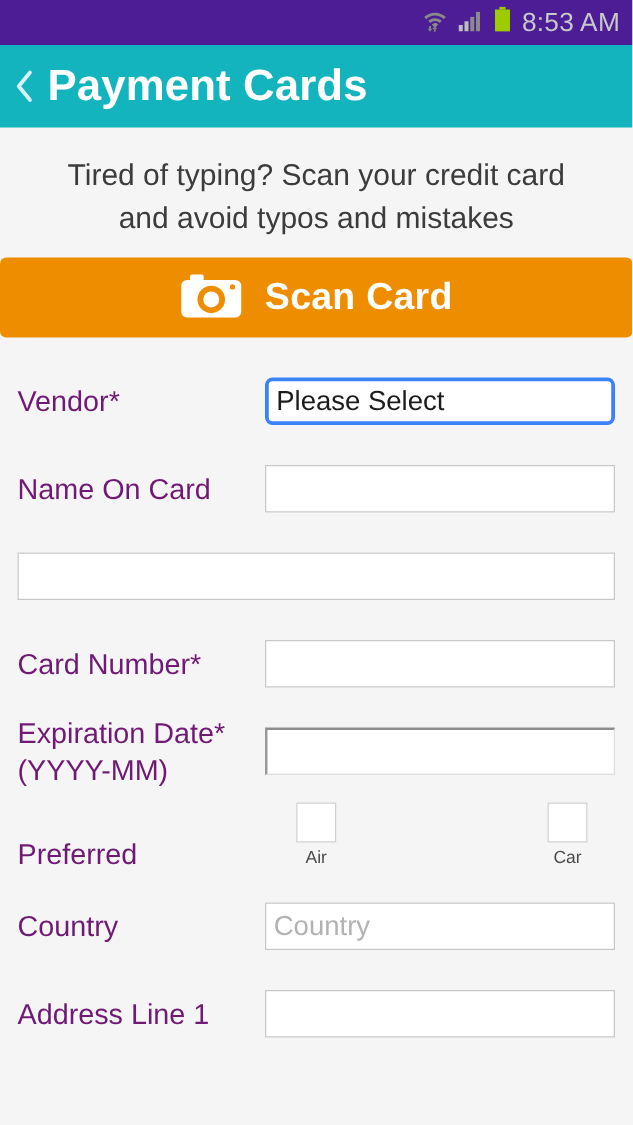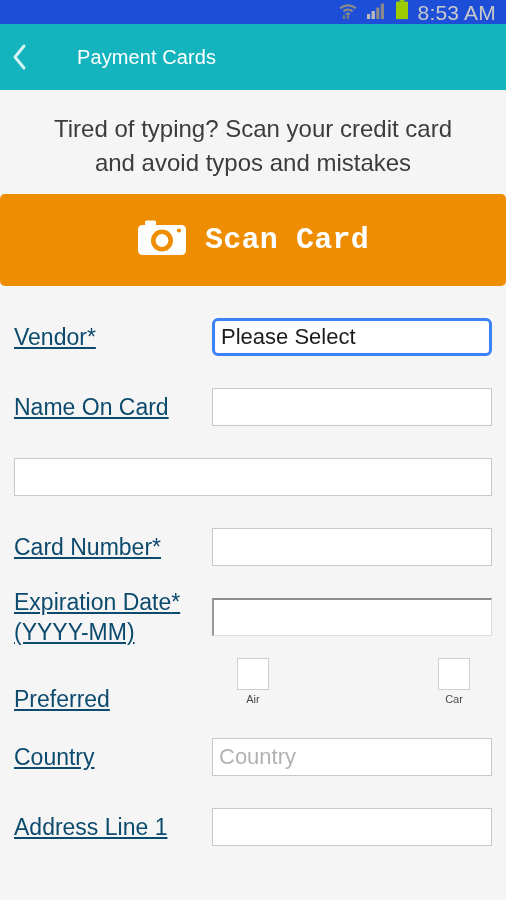--- a/index.html
+++ b/index.html
@@ -11,22 +11,22 @@
   }
 
   body {
     font-family: "Liberation Sans", sans-serif;
     background: #f5f5f5;
     color: #3a3a3a;
   }
 
   
   .status-bar {
-    height: 24px;
-    background: #1d4ed8;
+    height: 36px;
+    background: #4c1d95;
     display: flex;
     align-items: center;
     justify-content: flex-end;
     padding-right: 10px;
     gap: 7px;
   }
   .status-icon { display: block; }
   .status-time {
     color: #c9c9c9;
     font-size: 21px;
@@ -48,77 +48,74 @@
     width: 18px;
     height: 30px;
     flex: 0 0 auto;
     display: flex;
     align-items: center;
     justify-content: center;
     cursor: pointer;
   }
   .header-title {
     color: #ffffff;
-    font-size: 20px;
-    font-weight: normal;
+    font-size: 35px;
+    font-weight: bold;
     letter-spacing: 0.1px;
-    margin-left: 39px;
   }
 
   
   .content {
     padding: 0 0;
     height: calc(900px - 36px - 66px);
     overflow: hidden;
   }
 
   .promo {
     text-align: center;
     font-size: 24px;
     line-height: 34px;
     color: #3c3c3c;
     padding: 22px 14px 14px;
   }
 
   .scan-button {
     margin: 0 0 16px 0;
-    height: 92px;
+    height: 64px;
     background: #ef8d00;
     border: none;
     border-radius: 5px;
     width: 100%;
     display: flex;
     align-items: center;
     justify-content: center;
     gap: 18px;
     cursor: pointer;
-    font-family: Liberation Mono, monospace;
   }
   .scan-label {
     color: #ffffff;
     font-size: 30px;
     font-weight: bold;
     letter-spacing: 0.2px;
   }
 
   
   .form-row {
     display: flex;
     align-items: center;
     min-height: 70px;
     padding: 0 14px 0 14px;
   }
   .field-label {
     width: 198px;
     flex: 0 0 198px;
     font-size: 23px;
     line-height: 30px;
-    color: #0c4a6e;
+    color: #701a75;
     padding-right: 8px;
-    text-decoration: underline;
   }
   .req-star { font-size: 23px; }
   .field-control { flex: 1 1 auto; }
 
   .text-input {
     width: 100%;
     height: 38px;
     background: #ffffff;
     border: 1px solid #c8c8c8;
     border-radius: 0;
@@ -176,21 +173,21 @@
     cursor: pointer;
     width: 60px;
   }
   .pref-box {
     width: 32px;
     height: 32px;
     background: #ffffff;
     border: 1px solid #cfcfcf;
   }
   .pref-name {
-    font-size: 11px;
+    font-size: 14px;
     color: #4a4a4a;
     margin-top: 3px;
   }
 </style>
 </head>
 <body>
 
 <div class="status-bar">
   <span class="status-icon">
     <svg width="22" height="22" viewBox="0 0 22 22">

